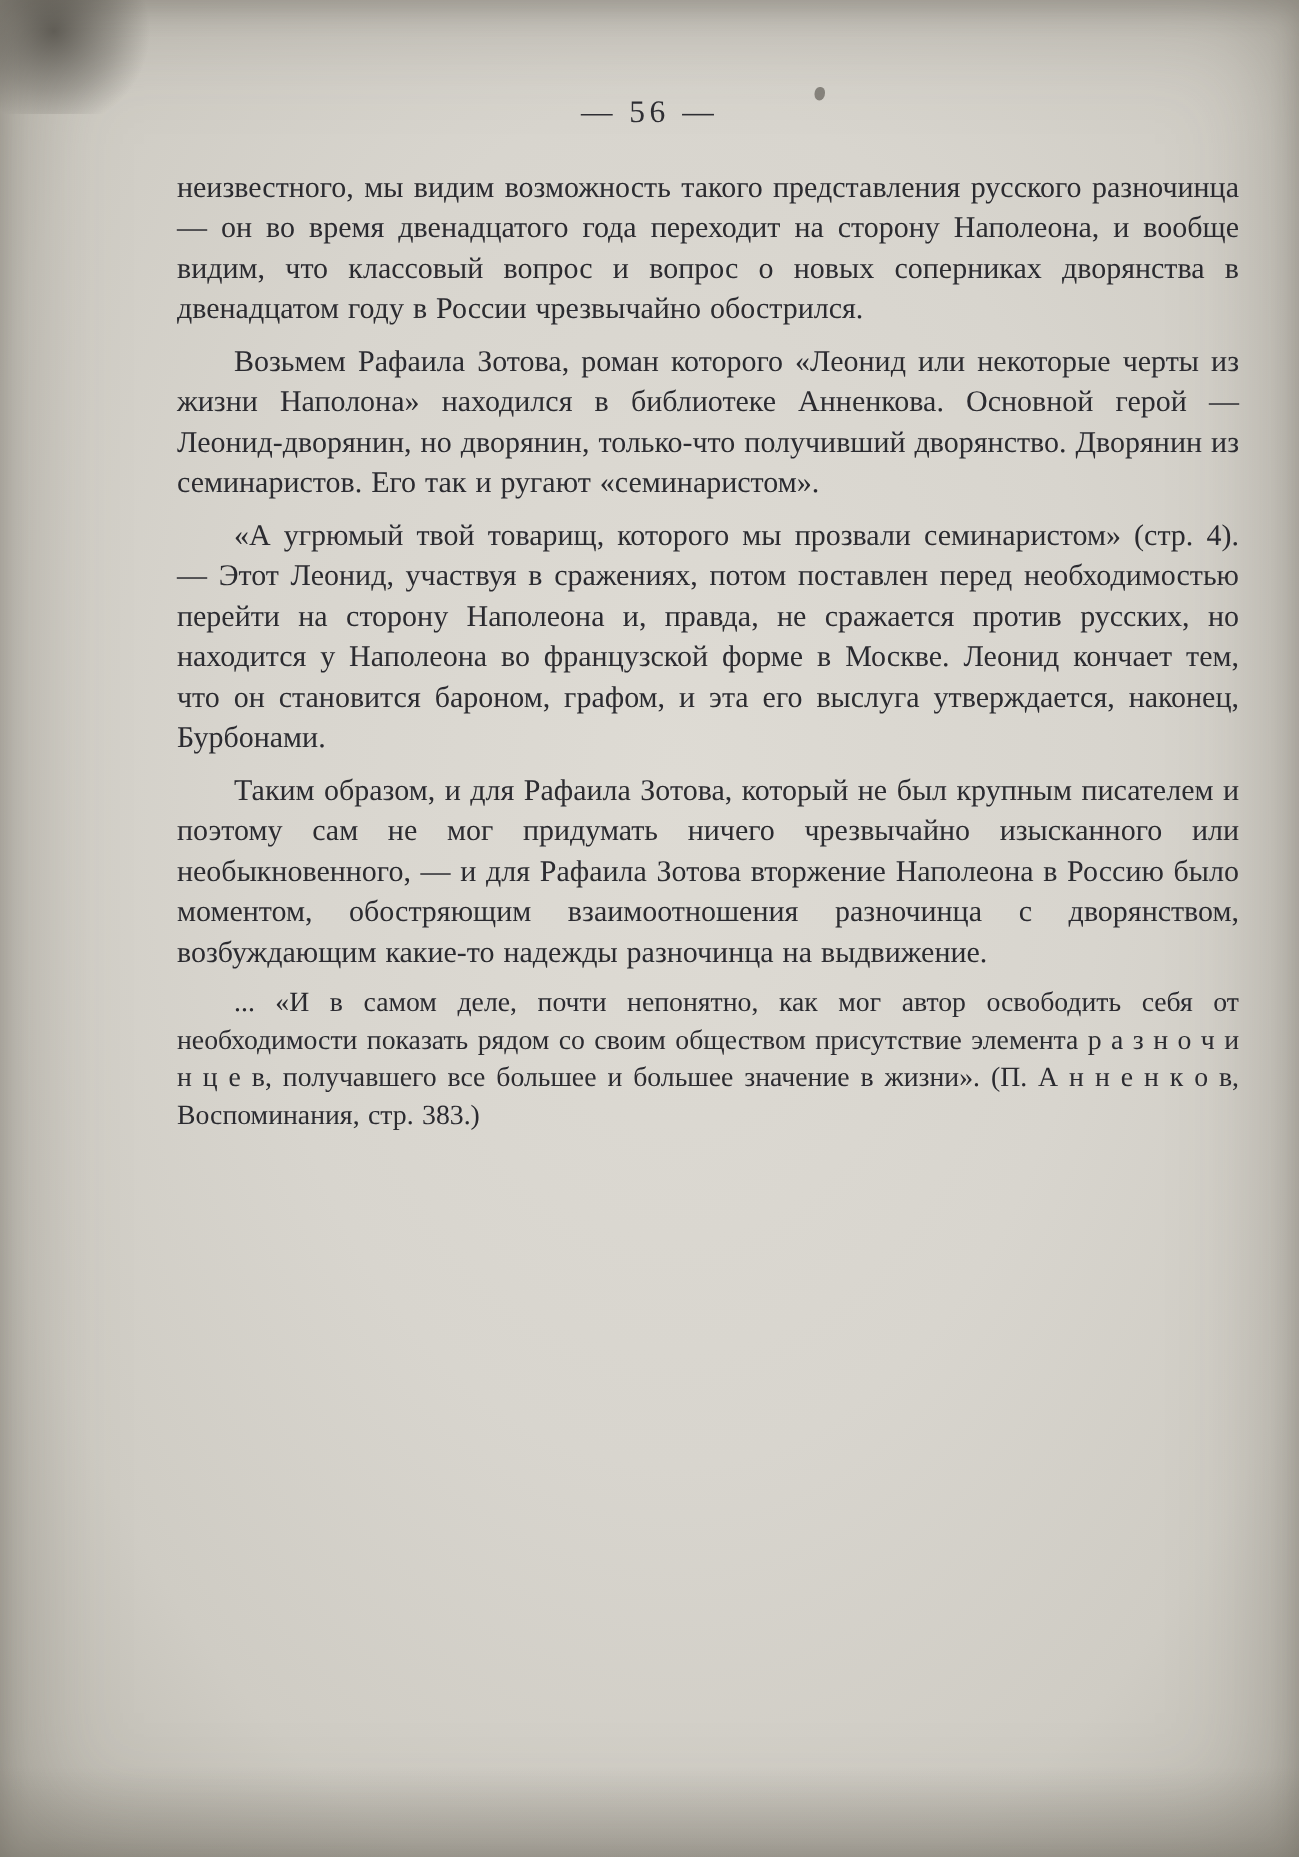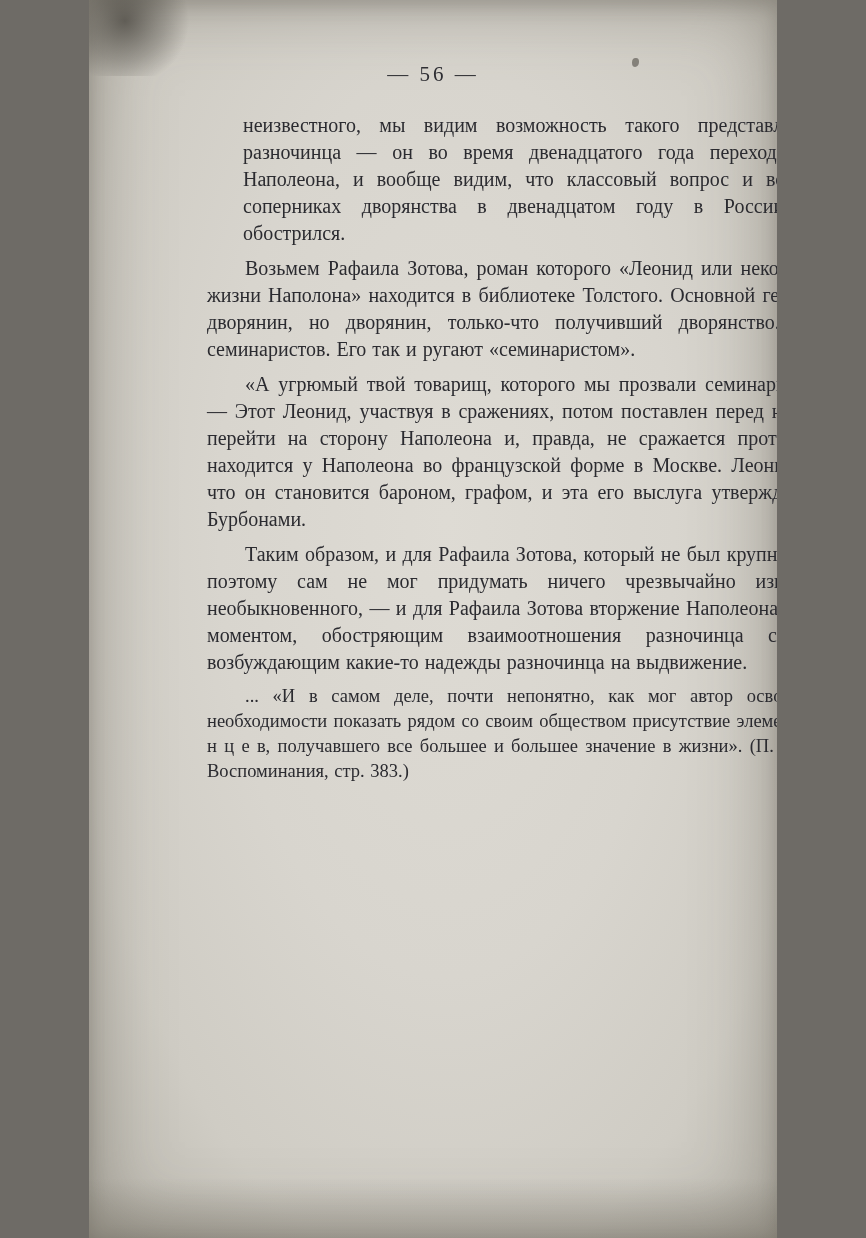--- a/index.html
+++ b/index.html
@@ -2,21 +2,21 @@
 <html lang="ru"><head>
 <meta charset="utf-8">
 <style>
   html, body {
     margin: 0;
     padding: 0;
     background: #6e6b66;
   }
   .page {
     position: relative;
-    width: 688px;
+    width: 866px;
     height: 1238px;
     margin: 0 auto;
     overflow: hidden;
     background:
       radial-gradient(ellipse at 52% 42%, #dedbd4 0%, #d8d5ce 45%, #cfccc4 75%, #bdbab1 96%);
     box-shadow:
       inset 0 0 70px 12px rgba(90, 84, 72, 0.35),
       inset 0 6px 18px rgba(60, 56, 48, 0.25);
     font-family: "Liberation Serif", "DejaVu Serif", serif;
     color: #2b2b30;
@@ -74,35 +74,34 @@
     font-size: 20px;
     line-height: 27px;
     text-indent: 38px;
     word-spacing: 1px;
   }
   .para + .para {
     margin-top: 8px;
   }
   .para.no-indent {
     text-indent: 0;
-    margin-left: 36px;
   }
   .para.quote {
     font-size: 18.5px;
     line-height: 25px;
   }
 </style>
 </head>
 <body>
 
 <div class="page">
   <span class="speck"></span>
 
   <div class="page-number">— 56 —</div>
 
   <div class="content">
     <p class="para no-indent">неизвестного, мы видим возможность такого представления русского разночинца — он во время двенадцатого года переходит на сторону Наполеона, и вообще видим, что классовый вопрос и вопрос о новых соперниках дворянства в двенадцатом году в России чрезвычайно обострился.</p>
-    <p class="para">Возьмем Рафаила Зотова, роман которого «Леонид или некоторые черты из жизни Наполона» находится в библиотеке Толстого. Основной герой — Леонид-дворянин, но дворянин, только-что получивший дворянство. Дворянин из семинаристов. Его так и ругают «семинаристом».</p>
+    <p class="para">Возьмем Рафаила Зотова, роман которого «Леонид или некоторые черты из жизни Наполона» находился в библиотеке Анненкова. Основной герой — Леонид-дворянин, но дворянин, только-что получивший дворянство. Дворянин из семинаристов. Его так и ругают «семинаристом».</p>
     <p class="para">«А угрюмый твой товарищ, которого мы прозвали семинаристом» (стр. 4). — Этот Леонид, участвуя в сражениях, потом поставлен перед необходимостью перейти на сторону Наполеона и, правда, не сражается против русских, но находится у Наполеона во французской форме в Москве. Леонид кончает тем, что он становится бароном, графом, и эта его выслуга утверждается, наконец, Бурбонами.</p>
     <p class="para">Таким образом, и для Рафаила Зотова, который не был крупным писателем и поэтому сам не мог придумать ничего чрезвычайно изысканного или необыкновенного, — и для Рафаила Зотова вторжение Наполеона в Россию было моментом, обостряющим взаимоотношения разночинца с дворянством, возбуждающим какие-то надежды разночинца на выдвижение.</p>
     <p class="para quote">... «И в самом деле, почти непонятно, как мог автор освободить себя от необходимости показать рядом со своим обществом присутствие элемента р а з н о ч и н ц е в, получавшего все большее и большее значение в жизни». (П. А н н е н к о в, Воспоминания, стр. 383.)</p>
   </div>
 </div>
 
 </body></html>

